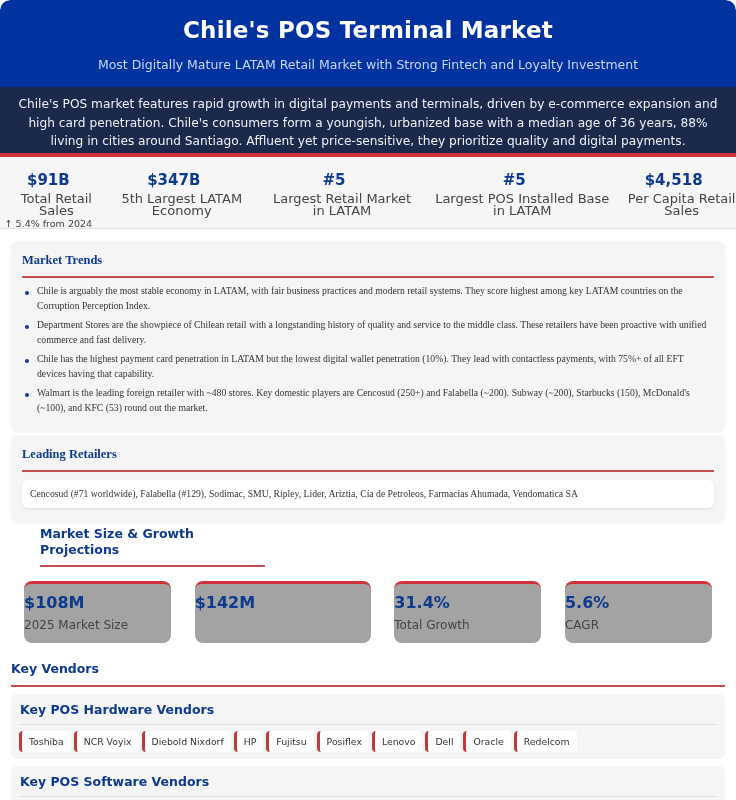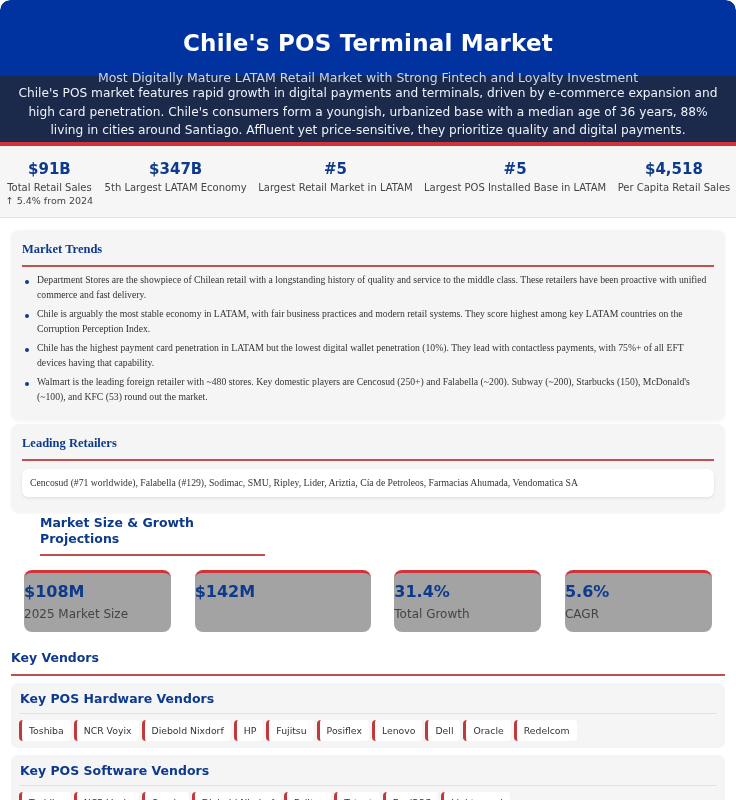--- a/index.html
+++ b/index.html
@@ -1,29 +1,29 @@
 <!DOCTYPE html>
 <html><head>
 <meta charset="utf-8">
 <style>
   * { box-sizing: border-box; margin: 0; padding: 0; }
   html, body { width: 736px; height: 800px; overflow: hidden; background: #ffffff; }
   body { font-family: "DejaVu Sans", sans-serif; color: #333; }
   .page { width: 736px; height: 800px; background: #fff; border-radius: 10px; overflow: hidden; position: relative; }
 
-  .hero { background: #0033a0; height: 76px; text-align: center; padding-top: 28px; border-radius: 10px 10px 0 0; }
+  .hero { background: #0033a0; height: 87px; text-align: center; padding-top: 15px; border-radius: 10px 10px 0 0; }
   .hero h1 { color: #fff; font-size: 23px; font-weight: bold; letter-spacing: 0.2px; line-height: 30px; }
   .hero .sub { color: #c9d6f5; font-size: 12.5px; margin-top: 12px; line-height: 16px; }
 
   .intro { background: #1b2a4a; color: #eef1f7; font-size: 12.2px; line-height: 18.5px; text-align: center; padding: 8px 18px 10px; height: 70px; border-bottom: 4px solid #d0343a; }
 
   .stats { display: flex; justify-content: space-around; background: #f6f6f7; height: 72px; border-bottom: 1px solid #e2e2e2; padding-top: 14px; }
   .stat { text-align: center; }
   .stat .v { color: #0d3a8c; font-weight: bold; font-size: 15px; line-height: 18px; }
-  .stat .l { color: #444; font-size: 10px; margin-top: 4px; line-height: 12px; }
+  .stat .l { color: #444; font-size: 13px; margin-top: 4px; line-height: 12px; margin-left: 16px; }
   .stat .t { color: #444; font-size: 9.5px; line-height: 14px; }
 
   .card { background: #f5f5f6; border-radius: 8px; margin: 0 11px; box-shadow: 0 1px 3px rgba(0,0,0,0.06); font-family: Liberation Serif, serif; }
   .trends { margin-top: 12px; padding: 11px 11px 8px; height: 190px; }
   .sect-title { color: #0d3a8c; font-weight: bold; font-size: 12.5px; line-height: 16px; }
   .sect-rule { border-bottom: 2px solid #c0504d; margin-top: 8px; }
   .bullets { list-style: none; margin-top: 6px; }
   .bullets li { position: relative; padding-left: 15px; font-size: 9.7px; line-height: 14.5px; color: #333; margin-bottom: 5px; }
   .bullets li .dot { position: absolute; left: 3px; top: 7px; width: 4px; height: 4px; background: #0d3a8c; border-radius: 50%; }
 
@@ -80,22 +80,22 @@
     <div class="stat">
       <div class="v">$4,518</div>
       <div class="l">Per Capita Retail Sales</div>
     </div>
   </div>
 
   <div class="card trends">
     <div class="sect-title">Market Trends</div>
     <div class="sect-rule"></div>
     <ul class="bullets">
+      <li><span class="dot"></span><span>Chile is arguably the most stable economy in LATAM, with fair business practices and modern retail systems. They score highest among key LATAM countries on the Corruption Perception Index.</span></li>
       <li><span class="dot"></span><span>Department Stores are the showpiece of Chilean retail with a longstanding history of quality and service to the middle class. These retailers have been proactive with unified commerce and fast delivery.</span></li>
-      <li><span class="dot"></span><span>Chile is arguably the most stable economy in LATAM, with fair business practices and modern retail systems. They score highest among key LATAM countries on the Corruption Perception Index.</span></li>
       <li><span class="dot"></span><span>Chile has the highest payment card penetration in LATAM but the lowest digital wallet penetration (10%). They lead with contactless payments, with 75%+ of all EFT devices having that capability.</span></li>
       <li><span class="dot"></span><span>Walmart is the leading foreign retailer with ~480 stores. Key domestic players are Cencosud (250+) and Falabella (~200). Subway (~200), Starbucks (150), McDonald's (~100), and KFC (53) round out the market.</span></li>
     </ul>
   </div>
 
   <div class="card retailers">
     <div class="sect-title">Leading Retailers</div>
     <div class="sect-rule"></div>
     <div class="box">Cencosud (#71 worldwide), Falabella (#129), Sodimac, SMU, Ripley, Lider, Ariztia, Cía de Petroleos, Farmacias Ahumada, Vendomatica SA</div>
   </div>

